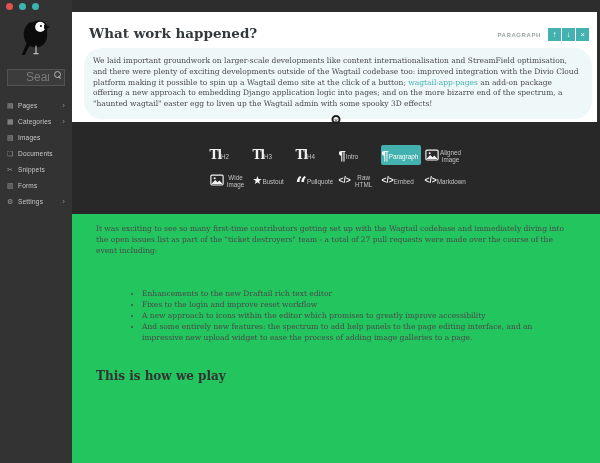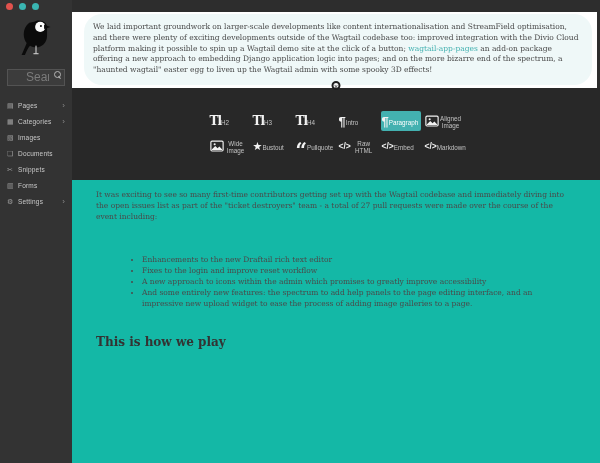--- a/index.html
+++ b/index.html
@@ -62,21 +62,21 @@
   .tile.selected { background:#43b1b0; }
   .tile.selected .tlabel { color:#ffffff; }
   .icon-title-icon { font-family:"DejaVu Serif",serif; font-size:12px; letter-spacing:-1px; }
   .icon-pilcrow-icon { font-size:13px; }
   .icon-star-icon { font-size:11px; }
   .icon-quote-icon { font-family:"DejaVu Serif",serif; font-size:20px; line-height:10px;
                      transform:translateY(4px); }
   .icon-code-icon { font-size:8.5px; letter-spacing:0; }
 
   
-  .card-bottom { flex:1; background:#14b8a6; padding:9px 30px 0 24px;
+  .card-bottom { flex:1; background:#22c55e; padding:9px 30px 0 24px;
                  font-family:"DejaVu Serif","Liberation Serif",serif; color:#4a4a4a; }
   .card-bottom p { font-size:7.5px; line-height:11px; margin-bottom:32px; cursor:text; }
   .bullets { list-style:disc; padding-left:18px; margin-bottom:0; }
   .bullets li { font-size:7.5px; line-height:11px; cursor:text;margin-left:28px; }
   .content-heading { font-size:12px; font-weight:700; color:#333333; margin-top:26px; cursor:text; }
 </style>
 </head>
 <body>
 
 <div class="stage">
@@ -131,20 +131,31 @@
           <span class="nav-icon">⚙</span>
           <span class="nav-label">Settings</span>
           <span class="nav-chevron">›</span>
         </div>
       </nav>
   </aside>
 
   <main class="main">
 
     <section class="card-top">
+      <div class="field-header">
+        <h1 class="field-title">What work happened?</h1>
+        <div class="block-controls">
+          <span class="block-type">PARAGRAPH</span>
+          <span class="bc-group" id="bc-group">
+              <button class="bc-btn">↑</button>
+              <button class="bc-btn">↓</button>
+              <button class="bc-btn">×</button>
+            </span>
+        </div>
+      </div>
       <div class="rich-field">
         <p><span>We laid important groundwork on larger-scale developments like content internationalisation and StreamField optimisation, and there were plenty of exciting developments outside of the Wagtail codebase too: improved integration with the Divio Cloud platform making it possible to spin up a Wagtail demo site at the click of a button; </span><a>wagtail-app-pages</a><span> an add-on package offering a new approach to embedding Django application logic into pages; and on the more bizarre end of the spectrum, a "haunted wagtail" easter egg to liven up the Wagtail admin with some spooky 3D effects!</span></p>
       </div>
     </section>
 
     <section class="chooser">
       <button class="toggle">×</button>
       <div class="grid" id="block-grid">
           <div class="tile">
             <div class="ticon icon-title-icon">Tl</div>
@@ -207,20 +218,20 @@
             <div class="tlabel">Markdown</div>
           </div>
         </div>
     </section>
 
     <section class="card-bottom">
       <p>It was exciting to see so many first-time contributors getting set up with the Wagtail codebase and immediately diving into the open issues list as part of the "ticket destroyers" team - a total of 27 pull requests were made over the course of the event including:</p>
       <ul class="bullets" id="bullet-list">
           <li>Enhancements to the new Draftail rich text editor</li>
           <li>Fixes to the login and improve reset workflow</li>
-          <li>A new approach to icons within the admin which promises to greatly improve accessibility</li>
+          <li>A new approach to icons within the editor which promises to greatly improve accessibility</li>
           <li>And some entirely new features: the spectrum to add help panels to the page editing interface, and an impressive new upload widget to ease the process of adding image galleries to a page.</li>
         </ul>
       <h2 class="content-heading">This is how we play</h2>
     </section>
 
   </main>
 </div>
 
 </body></html>

